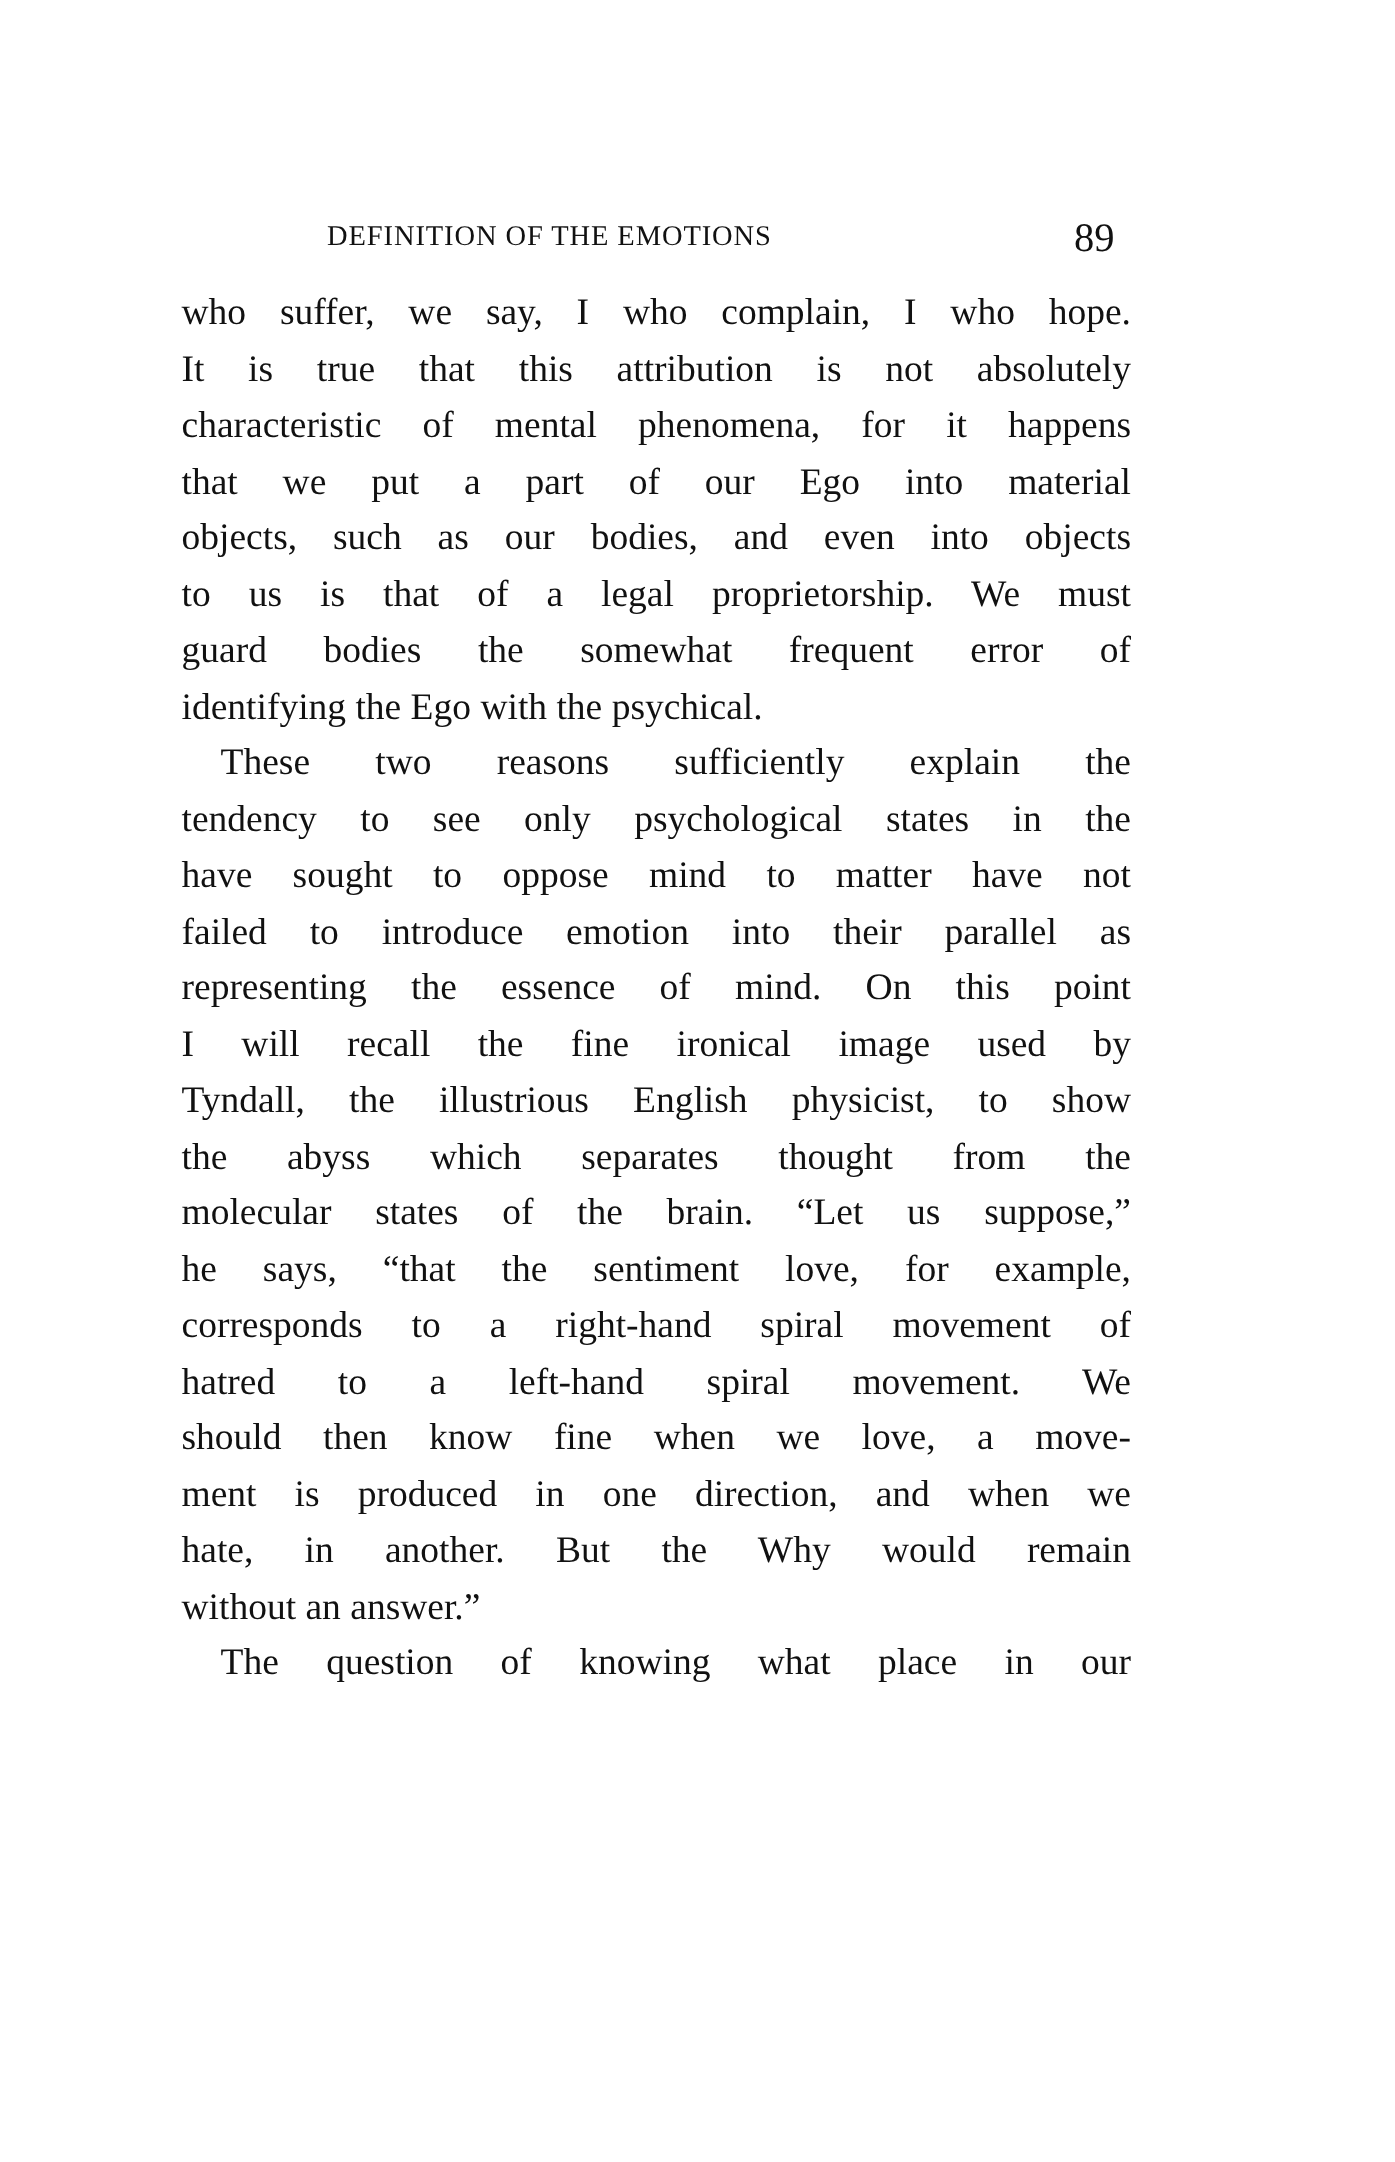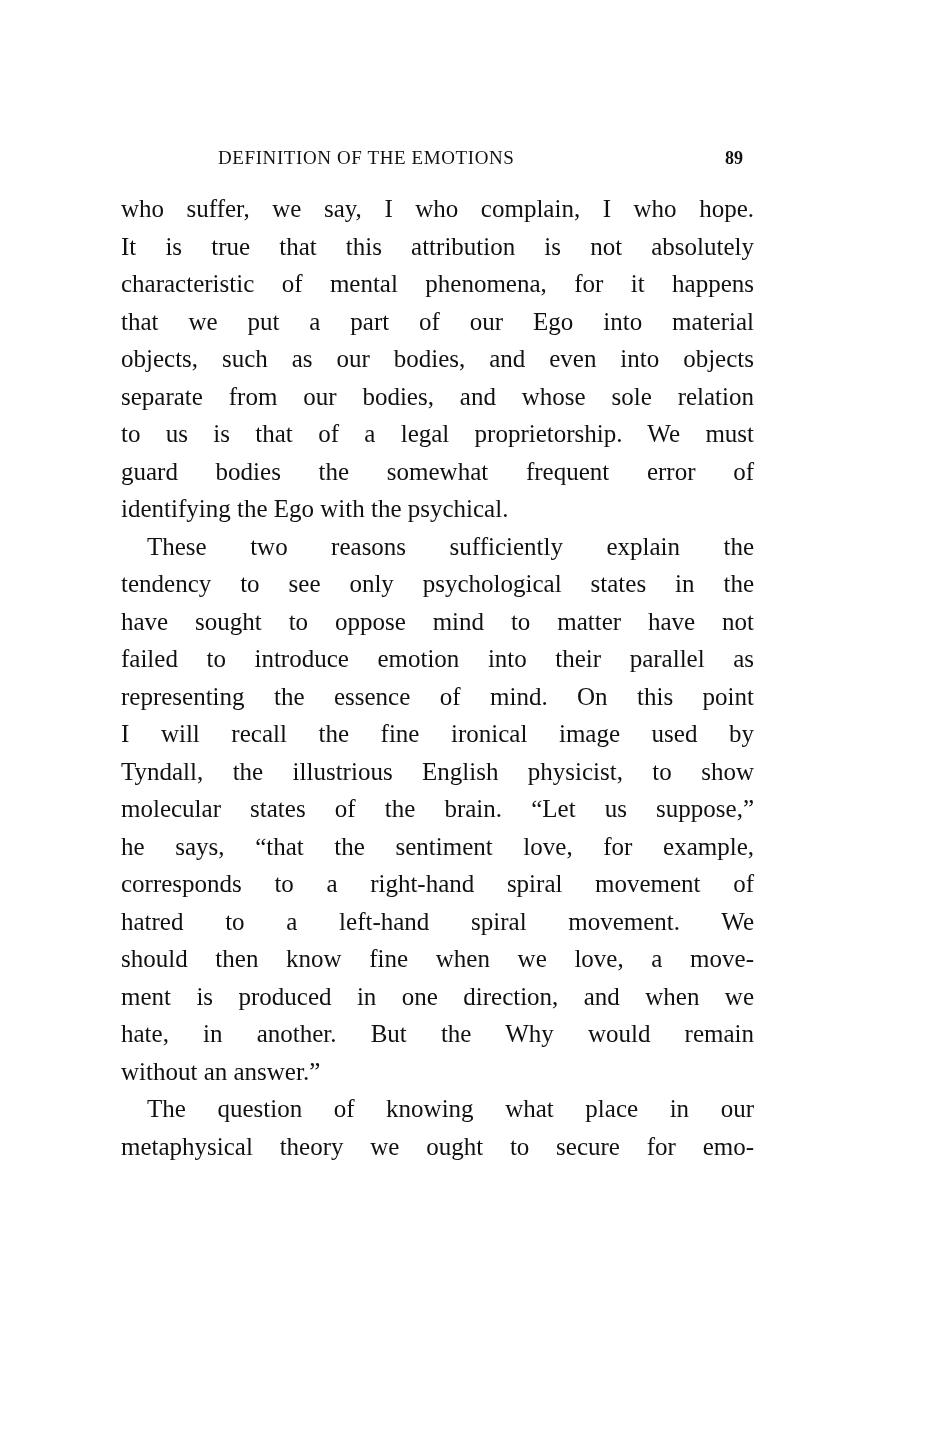--- a/index.html
+++ b/index.html
@@ -35,23 +35,22 @@
       top: 0;
       font-size: 19px;
       letter-spacing: 0.6px;
       line-height: 30px;
       white-space: nowrap;
     }
     .page-number {
       position: absolute;
       right: 0;
       top: 0;
-      font-size: 18px;
+      font-size: 27px;
       line-height: 30px;
-      font-weight: bold;
     }
     .text-block {
       position: absolute;
       left: 110px;
       top: 190px;
       width: 633px;
       margin-left: 11px;
     }
     .line {
       display: block;
@@ -80,42 +79,41 @@
   </div>
 
   <div class="text-block">
 
     <div>
       <span class="line">who suffer, we say, I who complain, I who hope.</span>
       <span class="line">It is true that this attribution is not absolutely</span>
       <span class="line">characteristic of mental phenomena, for it happens</span>
       <span class="line">that we put a part of our Ego into material</span>
       <span class="line">objects, such as our bodies, and even into objects</span>
-      <span class="line">separate from our bodies, and whose sole relation</span>
       <span class="line">to us is that of a legal proprietorship.  We must</span>
       <span class="line">guard bodies the somewhat frequent error of</span>
       <span class="line last">identifying the Ego with the psychical.</span>
     </div>
 
     <div>
       <span class="line indent">These two reasons sufficiently explain the</span>
       <span class="line">tendency to see only psychological states in the</span>
       <span class="line">have sought to oppose mind to matter have not</span>
       <span class="line">failed to introduce emotion into their parallel as</span>
       <span class="line">representing the essence of mind.  On this point</span>
       <span class="line">I will recall the fine ironical image used by</span>
       <span class="line">Tyndall, the illustrious English physicist, to show</span>
+      <span class="line">the abyss which separates thought from the</span>
       <span class="line">molecular states of the brain.  “Let us suppose,”</span>
       <span class="line">he says, “that the sentiment love, for example,</span>
       <span class="line">corresponds to a right-hand spiral movement of</span>
       <span class="line">hatred to a left-hand spiral movement.  We</span>
       <span class="line">should then know fine when we love, a move-</span>
       <span class="line">ment is produced in one direction, and when we</span>
       <span class="line">hate, in another.  But the Why would remain</span>
       <span class="line last">without an answer.”</span>
     </div>
 
     <div>
       <span class="line indent">The question of knowing what place in our</span>
-      <span class="line">metaphysical theory we ought to secure for emo-</span>
     </div>
   </div>
 </div>
 
 </body></html>

